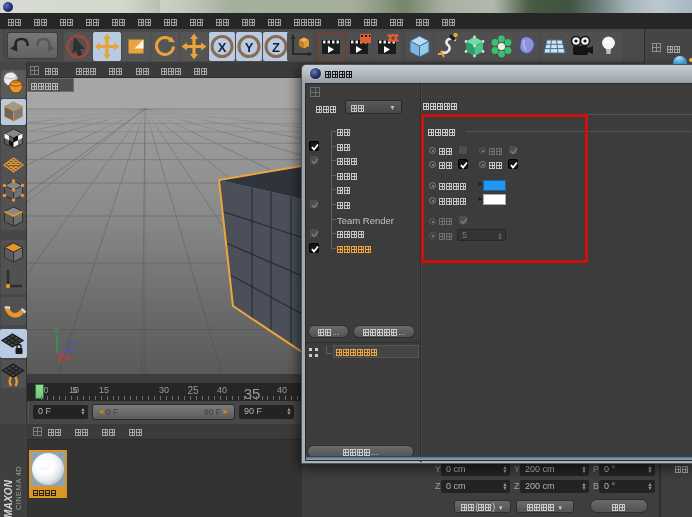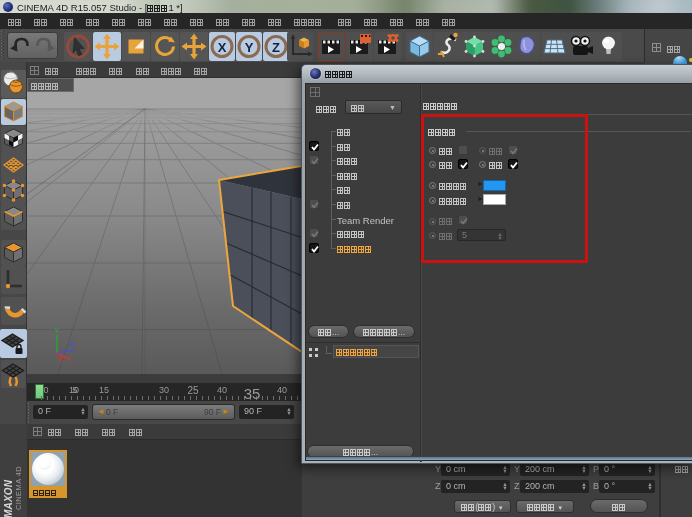--- a/index.html
+++ b/index.html
@@ -21,21 +21,20 @@
 .radio{position:absolute;width:7px;height:7px;border-radius:50%;border:1px solid #6a6a6a;background:#3f3f3f}
 .radio:after{content:"";position:absolute;left:1.5px;top:1.5px;width:2px;height:2px;background:#8a8a8a;border-radius:50%}
 </style></head><body>
 <div id="root">
 <div class="a" style="left:0;top:0;width:692px;height:13px;overflow:hidden">
 <div style="position:absolute;left:-6px;top:-6px;width:704px;height:25px;filter:blur(3px);background:
 linear-gradient(90deg,#d8dcd4 0,#d3d9cd 130px,#b9c2b2 165px,#79886f 205px,#5a6b52 235px,#77876a 265px,#8d9c82 310px,#9aa590 360px,#74836a 410px,#a8b1a2 450px,#b2bab0 500px,#4a5a43 535px,#3e5340 575px,#6d7f7e 605px,#a7b6bb 635px,#bec9cf 665px,#a9bac2 692px)"></div>
 <div style="position:absolute;left:160px;top:0;width:250px;height:13px;background:linear-gradient(90deg,rgba(205,212,200,.9),rgba(205,212,200,0))"></div>
 </div>
 <div class="a" style="left:3px;top:2px;width:10px;height:10px;border-radius:50%;background:radial-gradient(circle at 35% 35%,#5a6dbe,#1b2c6e 60%,#101b45)"></div>
-<div class="a" style="left:17px;top:2px;color:#1c1c1c;font-size:9.5px">CINEMA 4D R15.057 Studio - [<i class="z"></i><i class="z"></i><i class="z"></i>1 *]</div>
 <div class="a" style="left:0;top:13px;width:692px;height:16px;background:#262626"></div>
 <div class="a" style="left:0;top:13px;width:692px;height:16px">
       <span style="position:absolute;left:8px;top:4px;color:#9d9d9d"><i class="z"></i><i class="z"></i></span>
       <span style="position:absolute;left:34px;top:4px;color:#9d9d9d"><i class="z"></i><i class="z"></i></span>
       <span style="position:absolute;left:60px;top:4px;color:#9d9d9d"><i class="z"></i><i class="z"></i></span>
       <span style="position:absolute;left:86px;top:4px;color:#9d9d9d"><i class="z"></i><i class="z"></i></span>
       <span style="position:absolute;left:112px;top:4px;color:#9d9d9d"><i class="z"></i><i class="z"></i></span>
       <span style="position:absolute;left:138px;top:4px;color:#9d9d9d"><i class="z"></i><i class="z"></i></span>
       <span style="position:absolute;left:164px;top:4px;color:#9d9d9d"><i class="z"></i><i class="z"></i></span>
       <span style="position:absolute;left:190px;top:4px;color:#9d9d9d"><i class="z"></i><i class="z"></i></span>

